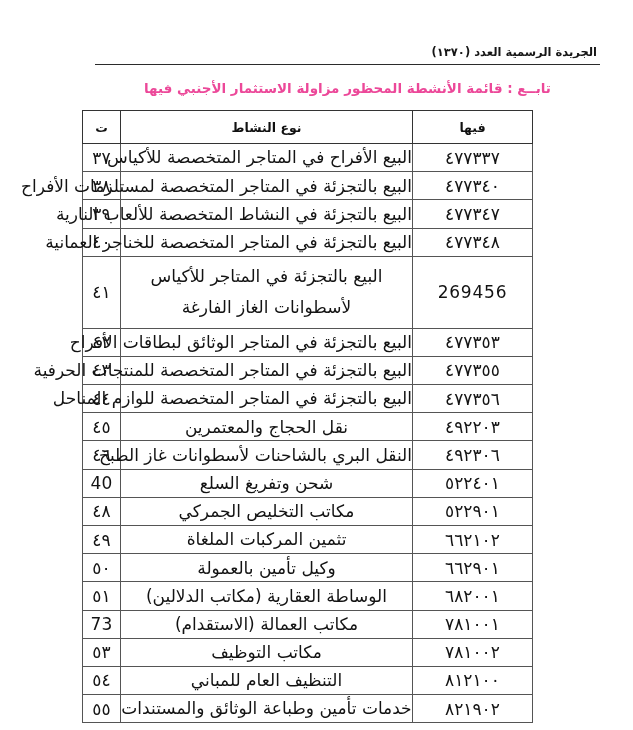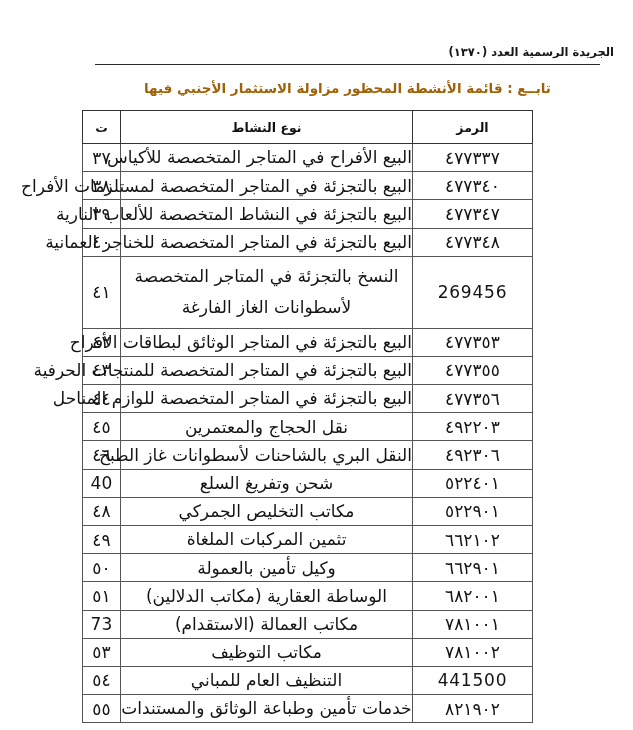--- a/index.html
+++ b/index.html
@@ -19,21 +19,21 @@
   .page {
     position: absolute;
     inset: 0;
     background: #ffffff;
   }
 
   
   .running-header {
     position: absolute;
     top: 41px;
-    right: 19px;
+    right: 36px;
     left: 95px;
     text-align: right;
     direction: rtl;
   }
   .running-header .hdr-text {
     display: inline-block;
     font-size: 11.5px;
     font-weight: 700;
     letter-spacing: 0px;
     color: #161616;
@@ -52,21 +52,21 @@
   
   .doc-title {
     position: absolute;
     top: 80px;
     right: 33px;
     width: 505px;
     text-align: center;
     direction: rtl;
     font-size: 13.5px;
     font-weight: 700;
-    color: #a16207;
+    color: #ec4899;
     white-space: nowrap;
     letter-spacing: 0px;
   }
 
   
   .table-wrap {
     position: absolute;
     top: 110px;
     right: 100px;
     width: 450px;
@@ -145,21 +145,21 @@
 
   <div class="table-wrap">
     <table class="activities">
       <colgroup>
         <col class="col-code">
         <col class="col-act">
         <col class="col-num">
       </colgroup>
       <thead>
         <tr>
-          <th>الرمز</th>
+          <th>فيها</th>
           <th>نوع النشاط</th>
           <th>ت</th>
         </tr>
       </thead>
       <tbody id="table-body">
           <tr>
             <td class="cell-code">٤٧٧٣٣٧</td>
             <td class="cell-activity">البيع الأفراح في المتاجر المتخصصة للأكياس</td>
             <td class="cell-num">٣٧</td>
           </tr>
@@ -174,21 +174,21 @@
             <td class="cell-num">٣٩</td>
           </tr>
           <tr>
             <td class="cell-code">٤٧٧٣٤٨</td>
             <td class="cell-activity">البيع بالتجزئة في المتاجر المتخصصة للخناجر العمانية</td>
             <td class="cell-num">٤٠</td>
           </tr>
           <tr class="tall">
             <td class="cell-code">269456</td>
             <td class="cell-activity two-line">
-              <span class="line">النسخ بالتجزئة في المتاجر المتخصصة</span>
+              <span class="line">البيع بالتجزئة في المتاجر للأكياس</span>
               <span class="line">لأسطوانات الغاز الفارغة</span>
             </td>
             <td class="cell-num">٤١</td>
           </tr>
           <tr>
             <td class="cell-code">٤٧٧٣٥٣</td>
             <td class="cell-activity">البيع بالتجزئة في المتاجر الوثائق لبطاقات الأفراح</td>
             <td class="cell-num">٤٢</td>
           </tr>
           <tr>
@@ -240,21 +240,21 @@
             <td class="cell-code">٧٨١٠٠١</td>
             <td class="cell-activity">مكاتب العمالة (الاستقدام)</td>
             <td class="cell-num">73</td>
           </tr>
           <tr>
             <td class="cell-code">٧٨١٠٠٢</td>
             <td class="cell-activity">مكاتب التوظيف</td>
             <td class="cell-num">٥٣</td>
           </tr>
           <tr>
-            <td class="cell-code">441500</td>
+            <td class="cell-code">٨١٢١٠٠</td>
             <td class="cell-activity">التنظيف العام للمباني</td>
             <td class="cell-num">٥٤</td>
           </tr>
           <tr>
             <td class="cell-code">٨٢١٩٠٢</td>
             <td class="cell-activity">خدمات تأمين وطباعة الوثائق والمستندات</td>
             <td class="cell-num">٥٥</td>
           </tr>
         </tbody>
     </table>

